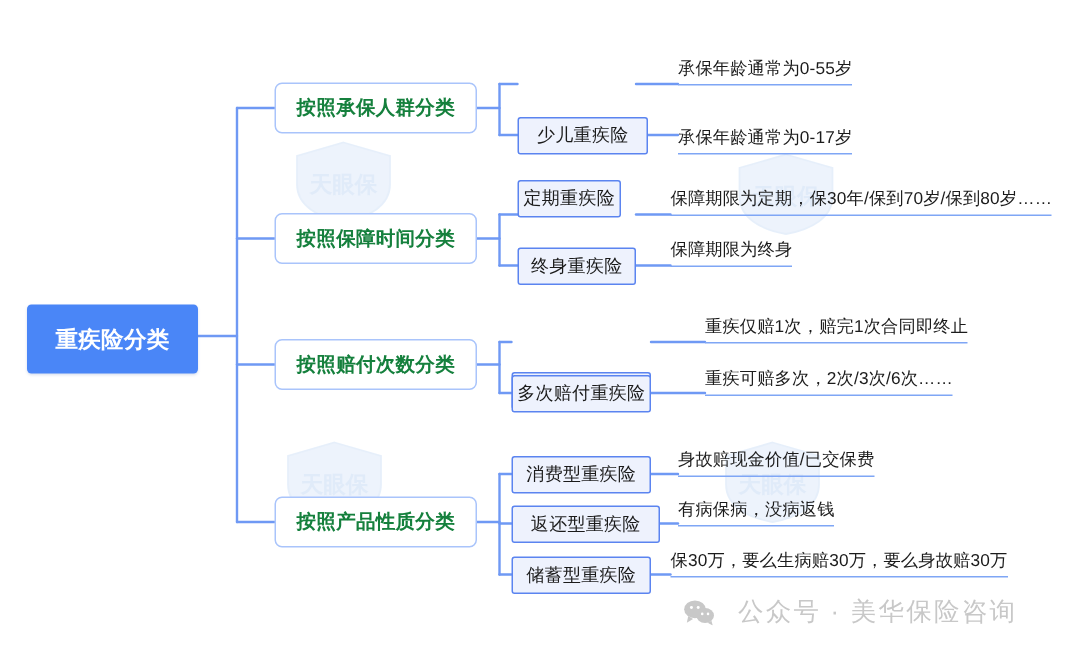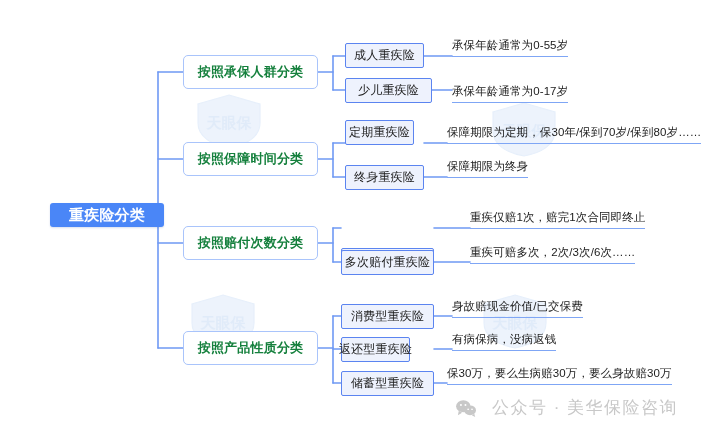--- a/index.html
+++ b/index.html
@@ -144,38 +144,37 @@
       <text x="37" y="36" text-anchor="middle" font-family="DejaVu Sans, sans-serif" font-size="15" font-weight="bold" fill="#c3d8f4">天眼保</text>
     </svg>
   </div>
   <div class="wm" style="left:478px;top:292px;">
     <svg viewBox="0 0 74 58">
       <path d="M37 3 L68 12 L68 31 C68 45 54 53 37 56 C20 53 6 45 6 31 L6 12 Z" fill="#dce8fa" stroke="#cfe0f7" stroke-width="1.2"></path>
       <text x="37" y="36" text-anchor="middle" font-family="DejaVu Sans, sans-serif" font-size="15" font-weight="bold" fill="#c3d8f4">天眼保</text>
     </svg>
   </div>
 
-  <div class="node root" style="left:18px;top:203px;width:114px;height:24px;margin-left:32px;">重疾险分类</div>
+  <div class="node root" style="left:18px;top:203px;width:114px;height:46px;">重疾险分类</div>
 
   <div class="node lvl2" style="left:183px;top:55px;width:135px;height:34px;">按照承保人群分类</div>
   <div class="node lvl2" style="left:183px;top:142px;width:135px;height:34px;">按照保障时间分类</div>
   <div class="node lvl2" style="left:183px;top:226px;width:135px;height:34px;">按照赔付次数分类</div>
   <div class="node lvl2" style="left:183px;top:331px;width:135px;height:34px;">按照产品性质分类</div>
 
-  <div class="node lvl3" style="left:345px;top:43px;width:79px;height:25px;">成人重疾险</div>
   <div class="node lvl3" style="left:345px;top:78px;width:87px;height:25px;">少儿重疾险</div>
 
   <div class="node lvl3" style="left:345px;top:120px;width:69px;height:25px;">定期重疾险</div>
   <div class="node lvl3" style="left:345px;top:165px;width:79px;height:25px;">终身重疾险</div>
 
   <div class="node lvl3" style="left:341px;top:216px;width:93px;height:25px;margin-top:32px;">单次赔付重疾险</div>
   <div class="node lvl3" style="left:341px;top:250px;width:93px;height:25px;">多次赔付重疾险</div>
 
   <div class="node lvl3" style="left:341px;top:304px;width:93px;height:25px;">消费型重疾险</div>
-  <div class="node lvl3" style="left:341px;top:337px;width:69px;height:25px;">返还型重疾险</div>
+  <div class="node lvl3" style="left:341px;top:337px;width:99px;height:25px;">返还型重疾险</div>
   <div class="node lvl3" style="left:341px;top:371px;width:93px;height:25px;">储蓄型重疾险</div>
 
   <div class="leaf" style="left:452px;top:38px;">承保年龄通常为0-55岁</div>
   <div class="leaf" style="left:452px;top:84px;">承保年龄通常为0-17岁</div>
 
   <div class="leaf" style="left:447px;top:125px;">保障期限为定期，保30年/保到70岁/保到80岁……</div>
   <div class="leaf" style="left:447px;top:159px;">保障期限为终身</div>
 
   <div class="leaf" style="left:470px;top:210px;">重疾仅赔1次，赔完1次合同即终止</div>
   <div class="leaf" style="left:470px;top:245px;">重疾可赔多次，2次/3次/6次……</div>

